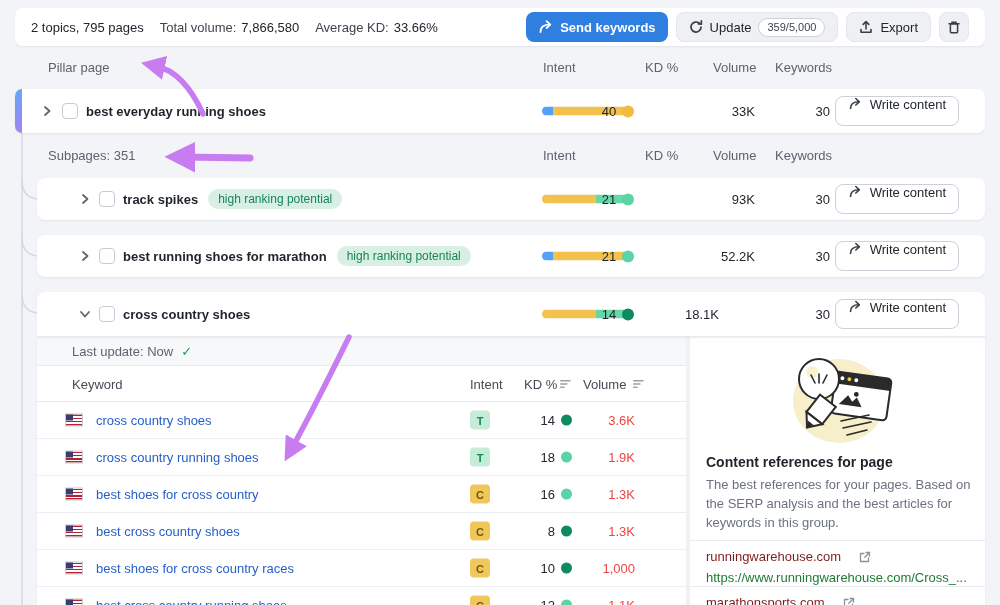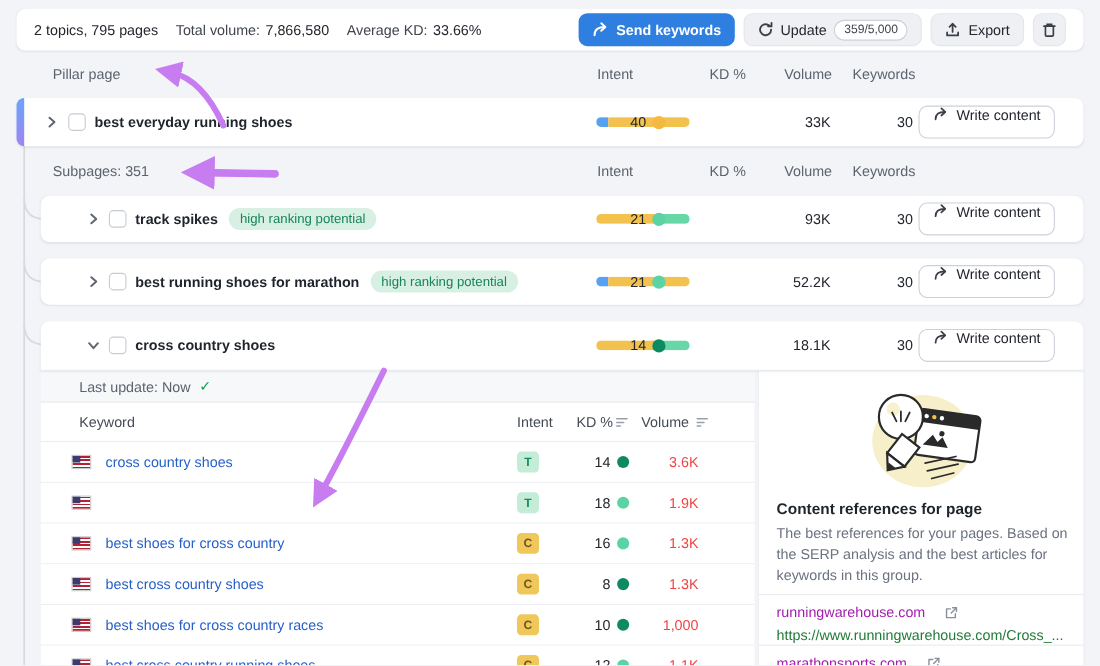--- a/index.html
+++ b/index.html
@@ -31,21 +31,21 @@
   .card .chev{position:absolute;top:50%;transform:translateY(-50%);width:14px;height:14px;color:#5f6670;}
   .card .cb{position:absolute;top:50%;transform:translateY(-50%);width:16px;height:16px;border:1.5px solid #c6cbd4;
     border-radius:4px;background:#fff;box-sizing:border-box;}
   .card .title{position:absolute;top:50%;transform:translateY(-50%);font-size:13px;font-weight:700;color:#1f242c;white-space:nowrap;}
   .badge{display:inline-block;margin-left:10px;background:#d8f0e3;color:#18845c;font-size:12px;font-weight:400;
     border-radius:12px;padding:3px 10px;vertical-align:1px;}
   .bar{position:absolute;top:50%;transform:translateY(-50%);width:85px;height:9px;border-radius:5px;overflow:hidden;display:flex;}
   .bar i{display:block;height:100%;}
   .bar.by i.s1{background:#57a1f5;width:13%;} .bar.by i.s2{background:#f2c14e;width:87%;}
   .bar.yg i.s1{background:#f2c14e;width:63%;} .bar.yg i.s2{background:#67d7a8;width:37%;}
-  .kdcell{position:absolute;top:50%;transform:translateY(-50%);width:90px;display:flex;justify-content:flex-start;
+  .kdcell{position:absolute;top:50%;transform:translateY(-50%);width:90px;display:flex;justify-content:center;
     align-items:center;gap:6px;font-size:13px;color:#23262d;}
   .dot{width:12px;height:12px;border-radius:50%;display:inline-block;flex:0 0 auto;}
   .dot.gold{background:#f3ba3f;} .dot.lg{background:#5cd3a4;} .dot.dg{background:#0e8a63;}
   .volcell,.kwcell{position:absolute;top:50%;transform:translateY(-50%);width:70px;text-align:right;font-size:13px;color:#23262d;}
   .wc{position:absolute;right:26px;top:50%;transform:translateY(-50%);display:flex;align-items:flex-start;gap:8px;
     height:30px;padding:0 12px;background:#fff;border:1px solid #ccd0d9;border-radius:8px;font-size:13px;color:#23262d;
     font-family:inherit;cursor:pointer;}
 
   
   .accent{position:absolute;left:0;top:0;bottom:0;width:7px;border-radius:8px 0 0 8px;
@@ -77,21 +77,21 @@
   .kvol{position:absolute;left:520px;top:50%;transform:translateY(-50%);width:78px;text-align:right;font-size:13px;color:#ef4444;}
   .ktrash{position:absolute;left:648px;top:50%;transform:translateY(-50%);width:16px;height:16px;color:#8a919d;cursor:pointer;}
 
   
   .refpanel{position:absolute;left:690px;top:337px;width:295px;height:268px;background:#fff;overflow:hidden;
     box-shadow:0 1px 2px rgba(40,45,60,.08);}
   .illus{position:absolute;left:87px;top:12px;}
   .ref-title{position:absolute;left:16px;top:117px;font-size:14px;font-weight:700;color:#1f242c;}
   .ref-desc{position:absolute;left:16px;top:138px;width:268px;font-size:13px;line-height:19px;color:#6b7280;}
   .ref-div{position:absolute;left:0;width:100%;height:1px;background:#e8eaee;}
-  .ref-domain{position:absolute;left:16px;font-size:13px;color:#a21caf;text-decoration:none;display:flex;align-items:center;gap:18px;text-align:center;}
+  .ref-domain{position:absolute;left:16px;font-size:13px;color:#7f1d1d;text-decoration:none;display:flex;align-items:center;gap:18px;text-align:center;}
   .ref-url{position:absolute;left:16px;font-size:13px;color:#217a37;white-space:nowrap;}
 
   svg.overlay{position:absolute;left:0;top:0;pointer-events:none;}
 </style>
 </head>
 <body>
 
 <div class="stage">
 
   <svg class="overlay" width="1000" height="605" style="z-index:0">
@@ -266,21 +266,21 @@
     <span class="cb" style="left:62px"></span>
     <span class="title" style="left:86px">cross country shoes</span>
     <span class="bar yg" style="left:505px">
         <i class="s1"></i>
         <i class="s2"></i>
       </span>
     <span class="kdcell" style="left:536px">
       <span>14</span>
         <i class="dot dg"></i>
     </span>
-    <span class="volcell" style="left:648px">18.1K</span>
+    <span class="volcell" style="left:612px">18.1K</span>
     <span class="kwcell" style="left:723px">30</span>
     <button class="wc">
       <span class="ic">
         <svg width="14" height="13" viewBox="0 0 14 13" fill="none" stroke="#3a3f47" stroke-width="1.6" stroke-linecap="round" stroke-linejoin="round">
             <path d="M2.5,11.5 C2.5,6.5 5.5,4.8 11,4.8"></path>
             <path d="M7.8,1.5 L11.3,4.8 L7.8,8"></path>
           </svg>
       </span>
       <span>Write content</span>
     </button>
@@ -325,20 +325,21 @@
         <svg width="15" height="16" viewBox="0 0 14 15" fill="none" stroke="currentColor" stroke-width="1.4" stroke-linecap="round">
             <path d="M2,3.8 L12,3.8"></path>
             <path d="M5,3.8 L5,2.2 L9,2.2 L9,3.8"></path>
             <rect x="3.4" y="3.8" width="7.2" height="9.5" rx="1"></rect>
           </svg>
       </span>
     </div>
 
     <div class="krow" style="top:102px">
       <span class="flag"></span>
+      <a class="klink" href="#">cross country running shoes</a>
       <span class="ibadge t">T</span>
       <span class="kkd">
           <span>18</span>
           <i class="dot lg"></i>
         </span>
       <span class="kvol">1.9K</span>
       <span class="ktrash">
         <svg width="15" height="16" viewBox="0 0 14 15" fill="none" stroke="currentColor" stroke-width="1.4" stroke-linecap="round">
             <path d="M2,3.8 L12,3.8"></path>
             <path d="M5,3.8 L5,2.2 L9,2.2 L9,3.8"></path>

